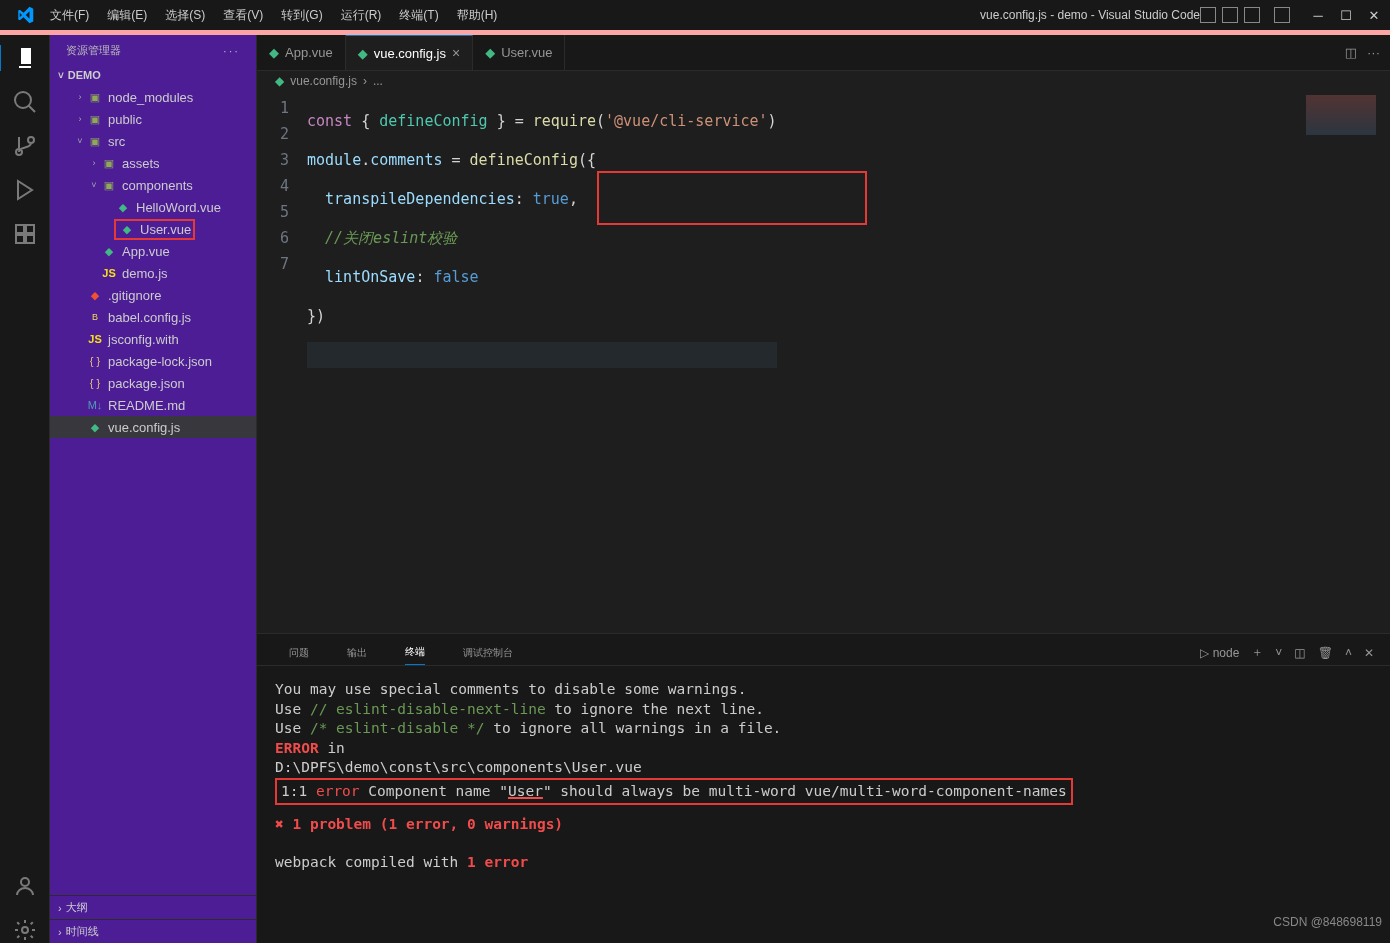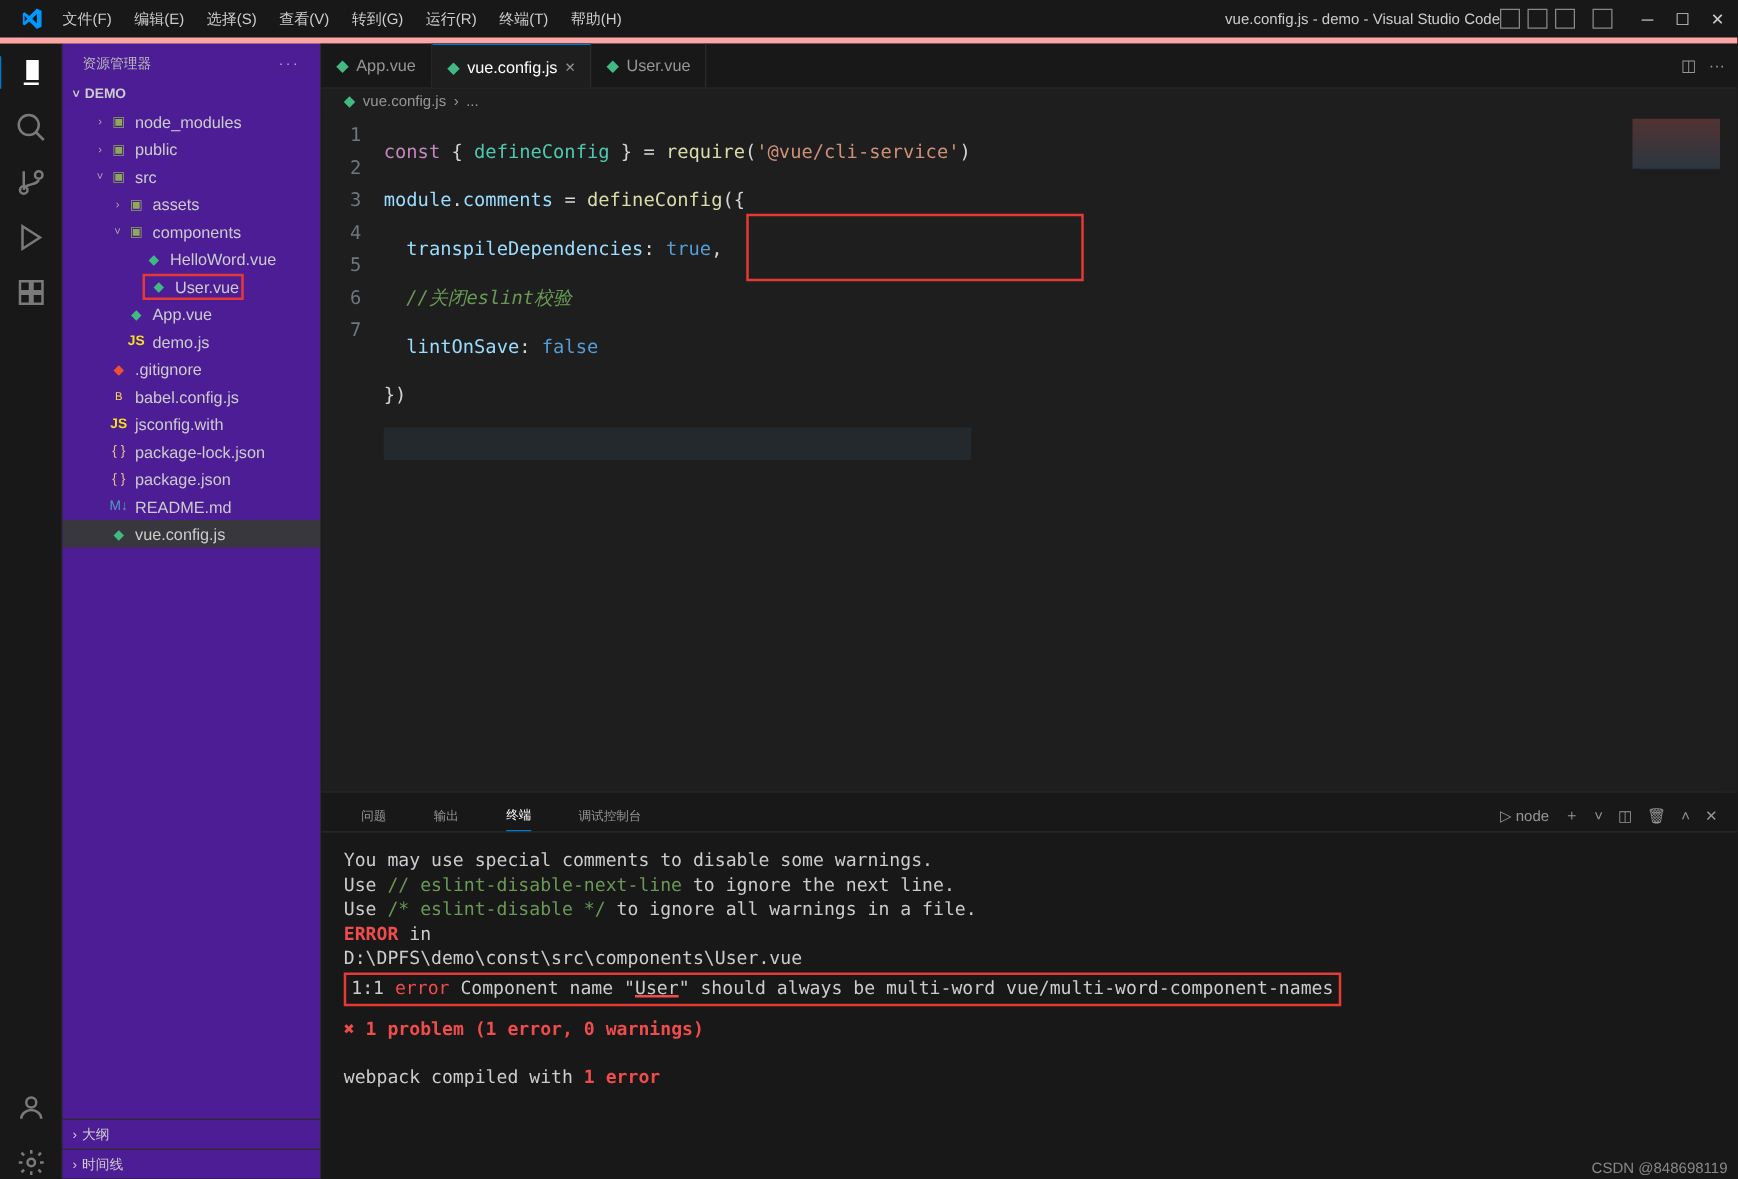--- a/index.html
+++ b/index.html
@@ -104,21 +104,21 @@
 .panel-tabs-right { margin-left: auto; display: flex; align-items: center; gap: 12px; color: #969696; font-size:12px;}
 .terminal { flex: 1; padding: 14px 18px; font-family: Consolas, monospace; font-size: 14.5px; color: #cccccc; overflow: auto; line-height: 1.35;}
 .t-comment { color: #6a9955; }
 .t-error { color: #f14c4c; font-weight: bold; }
 .t-errorword { color: #f14c4c;}
 .t-path { color: #cccccc; }
 .t-annot { border: 2px solid #e53935; display:inline-block; padding:0 2px;}
 .t-underline { text-decoration: underline; text-decoration-color: #f14c4c; text-decoration-thickness:2px;}
 .t-x { color: #f14c4c; font-weight:bold;}
 .t-red { color: #f14c4c; font-weight:bold;}
-.watermark { position: fixed; right: 8px; bottom: 2px; font-size: 12px; color: #888; }
+.watermark { position: fixed; right: 8px; bottom: 14px; font-size: 12px; color: #888; }
 .vue-icon { color:#42b883; }
 .js-icon { color:#f7df1e; font-weight:bold; font-size:10px;}
 .folder-icon{ color:#90a959;}
 .git-icon{ color:#f05133;}
 .json-icon{ color:#e8c07d; font-size:9px;}
 .md-icon{ color:#519aba; font-size:9px; }
 </style>
 </head>
 <body>
 

